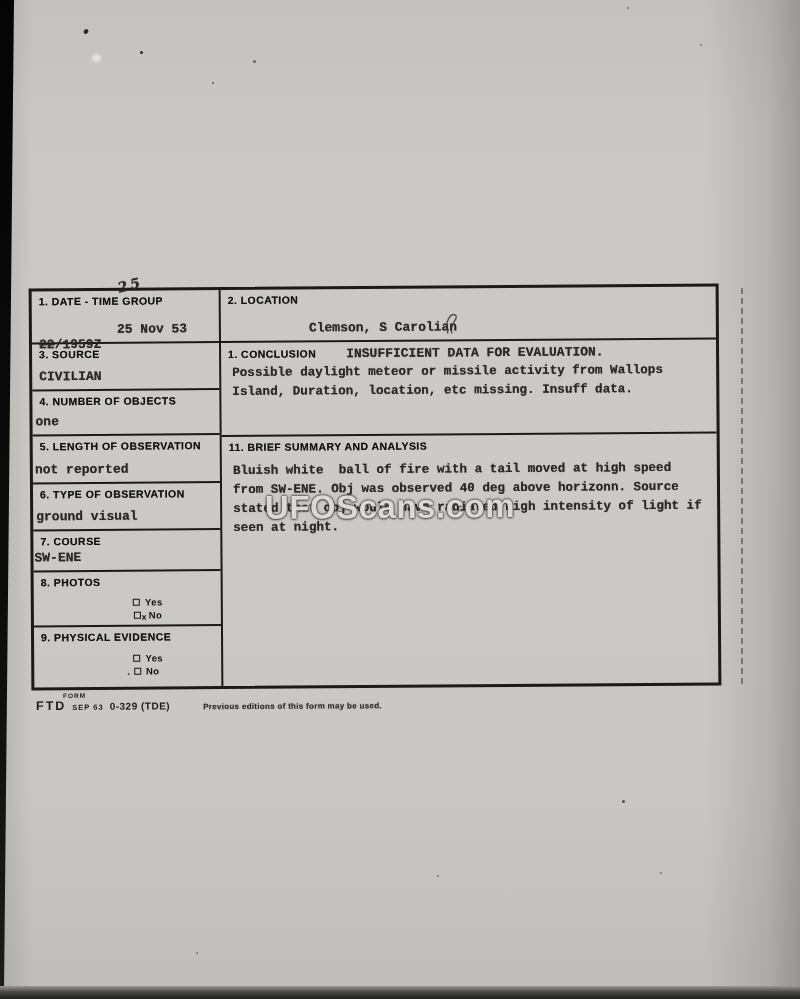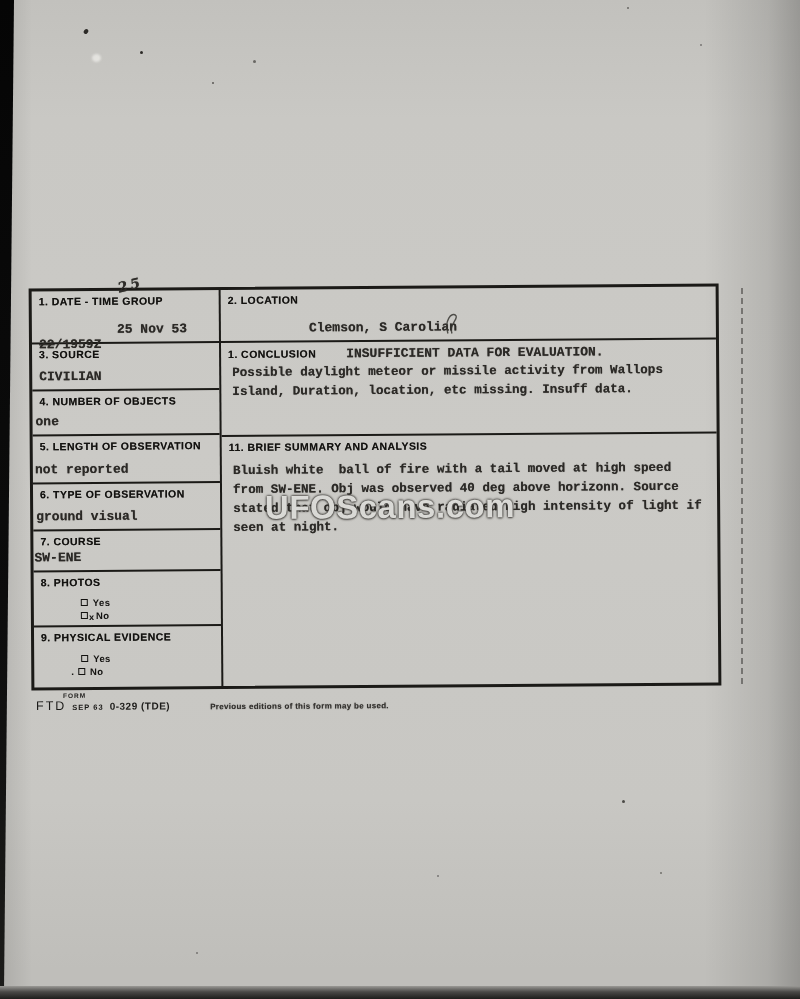--- a/index.html
+++ b/index.html
@@ -50,38 +50,38 @@
   .inline-val { margin-left:30px; }
   .struck { text-decoration:line-through; }
   .handwritten {
     position:absolute; left:86px; top:-14px;
     font-family:"DejaVu Serif", serif; font-style:italic;
     font-size:14px; letter-spacing:3px; color:#2e2c29;
     transform:rotate(-14deg);
   }
   .loop-mark { position:absolute; margin-left:-14px; margin-top:-9px; }
 
-  .cb-line { display:flex; align-items:center; margin-left:40px; line-height:13px; height:13px; }
+  .cb-line { display:flex; align-items:center; margin-left:40px; line-height:13px; height:13px;justify-content:center; }
   .cb {
     display:inline-block; width:7px; height:7px;
     border:1.7px solid #131210; margin-right:5px; flex:0 0 auto;
   }
   .cb-label { font-weight:bold; font-size:9.5px; letter-spacing:0.4px; color:#131210; }
   .cb-mark { font-family:"DejaVu Sans", sans-serif; font-size:8px; font-weight:bold; color:#1a1918; margin:4px 2px 0 -4px; }
   .cb-prefix { font-weight:bold; font-size:10px; margin:0 4px 0 -10px; color:#1a1918; }
   .cb-gap { height:6px; }
 
   
   .footer { position:absolute; left:36px; top:691px; width:420px; height:26px; transform:rotate(-0.3deg); }
   .footer .form-word { position:absolute; left:27px; top:0; font-size:6.5px; font-weight:bold; letter-spacing:1px; color:#1c1b19; }
   .footer .main-row { position:absolute; left:0; top:7px; display:flex; align-items:baseline; white-space:nowrap; }
-  .f-agency { font-weight:normal; font-size:12.5px; letter-spacing:2px; color:#1c1b19; }
+  .f-agency { font-weight:bold; font-size:12.5px; letter-spacing:2px; color:#1c1b19; }
   .f-date { font-weight:bold; font-size:7.5px; letter-spacing:1px; margin-left:6px; color:#1c1b19; }
   .f-number { font-weight:bold; font-size:10px; letter-spacing:0.5px; margin-left:6px; color:#1c1b19; }
-  .f-note { font-weight:bold; font-size:8px; letter-spacing:0.3px; margin-left:16px; color:#32302d; text-shadow:0 0 1px rgba(50,48,45,0.6);padding-left:24px; }
+  .f-note { font-weight:bold; font-size:8px; letter-spacing:0.3px; margin-left:9px; color:#32302d; text-shadow:0 0 1px rgba(50,48,45,0.6);padding-left:24px; }
 
   .fold-line {
     position:absolute; left:741px; top:288px; height:396px; width:0;
     border-left:2px dashed rgba(45,44,42,0.5);
   }
   .watermark {
     position:absolute; left:265px; top:488px; z-index:5;
     font-weight:bold; font-size:33px; letter-spacing:0.5px;
     color:rgba(251,251,248,0.82);
     text-shadow:0 1px 2px rgba(62,60,56,0.9), 0 -1px 2px rgba(62,60,56,0.55), 1px 0 2px rgba(62,60,56,0.55), -1px 0 2px rgba(62,60,56,0.55);

